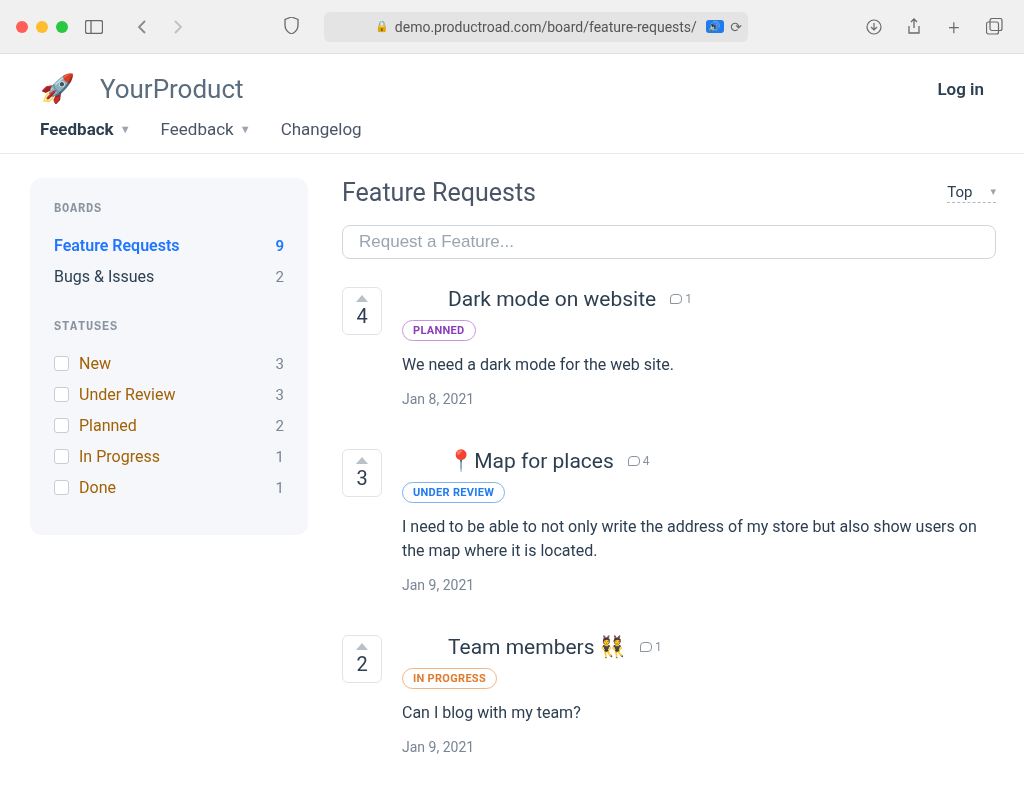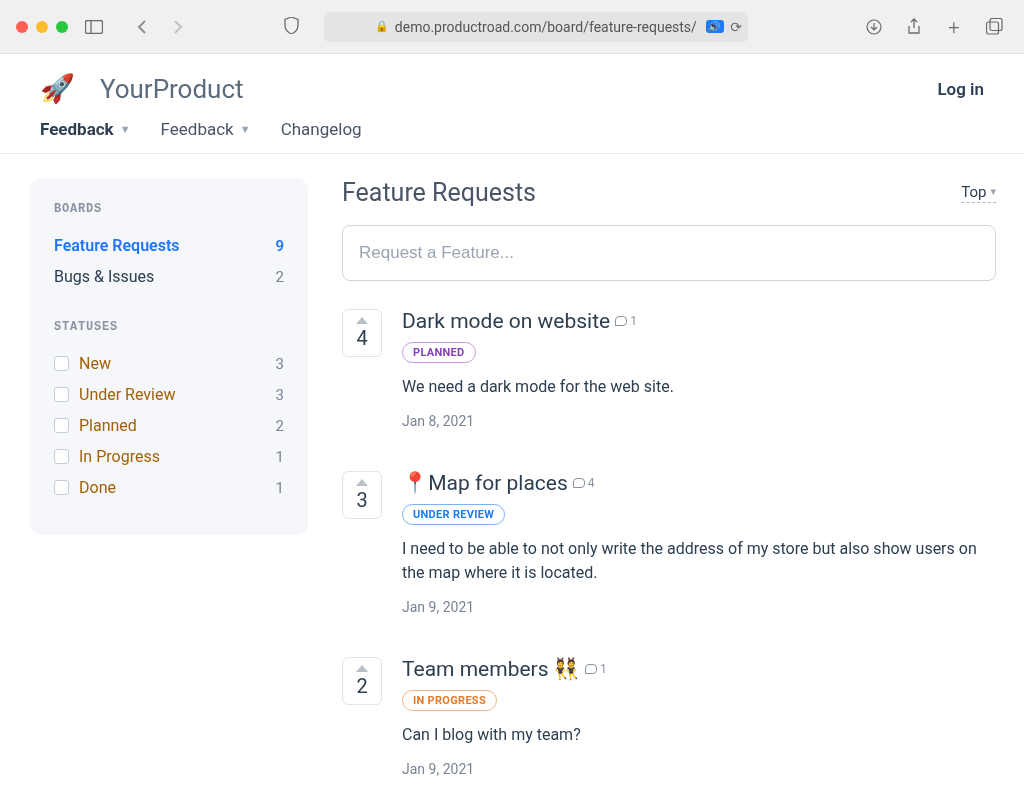--- a/index.html
+++ b/index.html
@@ -53,30 +53,30 @@
     .checkbox-item { display: flex; justify-content: space-between; align-items: center; padding: 6px 0; font-size: 16px; }
     .checkbox-item .left { display: flex; align-items: center; gap: 10px; }
     .checkbox { width: 15px; height: 15px; border: 1.5px solid #c5cdd6; border-radius: 3px; background: white; }
     .checkbox-item .label { color: #a16207; }
     .checkbox-item .count { color: #7a8494; font-size: 15px; }
     
     
     .content { flex: 1; }
     .content-header { display: flex; justify-content: space-between; align-items: center; margin-bottom: 18px; }
     .page-title { font-size: 25px; color: #4a5568; font-weight: 400; }
-    .sort-dropdown { font-size: 15px; color: #2c3e50; border-bottom: 1px dashed #b0b8c0; padding-bottom: 1px; display: flex; align-items: center; gap: 4px; }
-    .search-input { width: 100%; padding: 17px 16px; font-size: 17px; border: 1px solid #d0d6dd; border-radius: 8px; color: #333; margin-bottom: 28px; }
+    .sort-dropdown { font-size: 15px; color: #2c3e50; border-bottom: 1px dashed #b0b8c0; padding-bottom: 1px; display: flex; align-items: center; gap: 18px; }
+    .search-input { width: 100%; padding: 6px 16px; font-size: 17px; border: 1px solid #d0d6dd; border-radius: 8px; color: #333; margin-bottom: 28px; }
     .search-input::placeholder { color: #9aa5b1; }
     
     .post { display: flex; gap: 20px; margin-bottom: 42px; }
     .vote-box { width: 40px; height: 48px; border: 1px solid #e0e4e8; border-radius: 6px; display: flex; flex-direction: column; align-items: center; justify-content: center; gap: 2px; flex-shrink: 0; }
     .vote-arrow { width: 0; height: 0; border-left: 6px solid transparent; border-right: 6px solid transparent; border-bottom: 7px solid #b8c0c9; }
     .vote-count { font-size: 20px; color: #2c3e50; font-weight: 400; }
     .post-body { flex: 1; }
-    .post-title-row { display: flex; align-items: center; gap: 5px; margin-bottom: 8px; }
+    .post-title-row { display: flex; align-items: center; gap: 14px; margin-bottom: 8px; margin-left: 46px; }
     .post-title { font-size: 21px; color: #2c3e50; font-weight: 400; }
     .comment-indicator { display: flex; align-items: center; gap: 3px; font-size: 12px; color: #8a94a0; }
     .comment-bubble { width: 12px; height: 10px; border: 1.2px solid #8a94a0; border-radius: 4px 4px 4px 0; position: relative; }
     .status-badge { display: inline-block; padding: 3px 10px; border-radius: 12px; font-size: 11px; font-weight: 700; letter-spacing: 0.3px; margin-bottom: 12px; }
     .badge-planned { color: #8b3dba; border: 1px solid #c896e0; }
     .badge-under-review { color: #1e7cf0; border: 1px solid #7ab3f0; }
     .badge-in-progress { color: #e07a2c; border: 1px solid #f0b580; }
     .post-description { font-size: 16px; color: #2c3e50; margin-bottom: 14px; line-height: 1.5; }
     .post-date { font-size: 14px; color: #7a8494; }
   </style>

